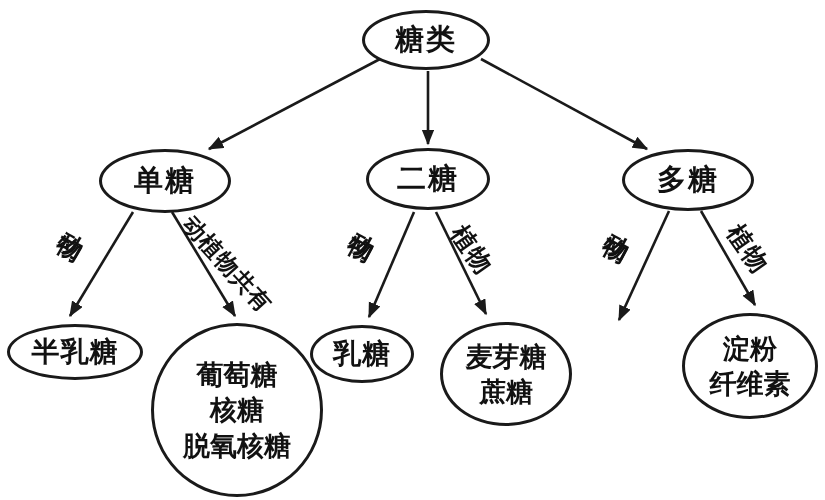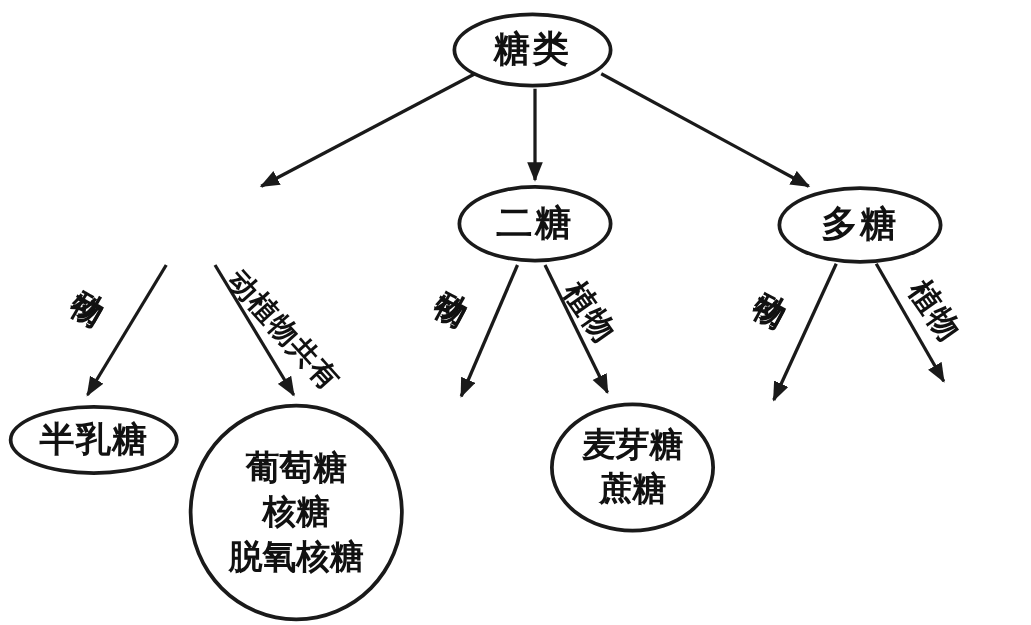--- a/index.html
+++ b/index.html
@@ -61,40 +61,46 @@
       <line x1="172" y1="212" x2="235" y2="316" marker-end="url(#ah)"></line>
       <line x1="414" y1="212" x2="369" y2="317" marker-end="url(#ah)"></line>
       <line x1="436" y1="212" x2="486" y2="314" marker-end="url(#ah)"></line>
       <line x1="669" y1="211" x2="619" y2="320" marker-end="url(#ah)"></line>
       <line x1="701" y1="211" x2="755" y2="305" marker-end="url(#ah)"></line>
     </g>
   </svg>
 
   <div class="node lbl1 lbl-root">糖类</div>
 
+  <div class="node lbl1 lbl-mono">单糖</div>
 
   <div class="node lbl1 lbl-di">二糖</div>
 
   <div class="node lbl1 lbl-poly">多糖</div>
 
   <div class="node lbl-gal">半乳糖</div>
 
   <div class="node lbl-glu">
     <span class="ln">葡萄糖</span>
     <span class="ln">核糖</span>
     <span class="ln">脱氧核糖</span>
   </div>
 
+  <div class="node lbl-lac">乳糖</div>
 
   <div class="node lbl-mal">
     <span class="ln">麦芽糖</span>
     <span class="ln">蔗糖</span>
   </div>
 
 
+  <div class="node lbl-sta">
+    <span class="ln">淀粉</span>
+    <span class="ln">纤维素</span>
+  </div>
 
   <div class="edge-label edge-v el-1">动物</div>
   <div class="edge-label edge-h el-2">动植物共有</div>
   <div class="edge-label edge-v el-3">动物</div>
   <div class="edge-label edge-h el-4">植物</div>
   <div class="edge-label edge-v el-5">动物</div>
   <div class="edge-label edge-h el-6">植物</div>
 
 </div>
 

